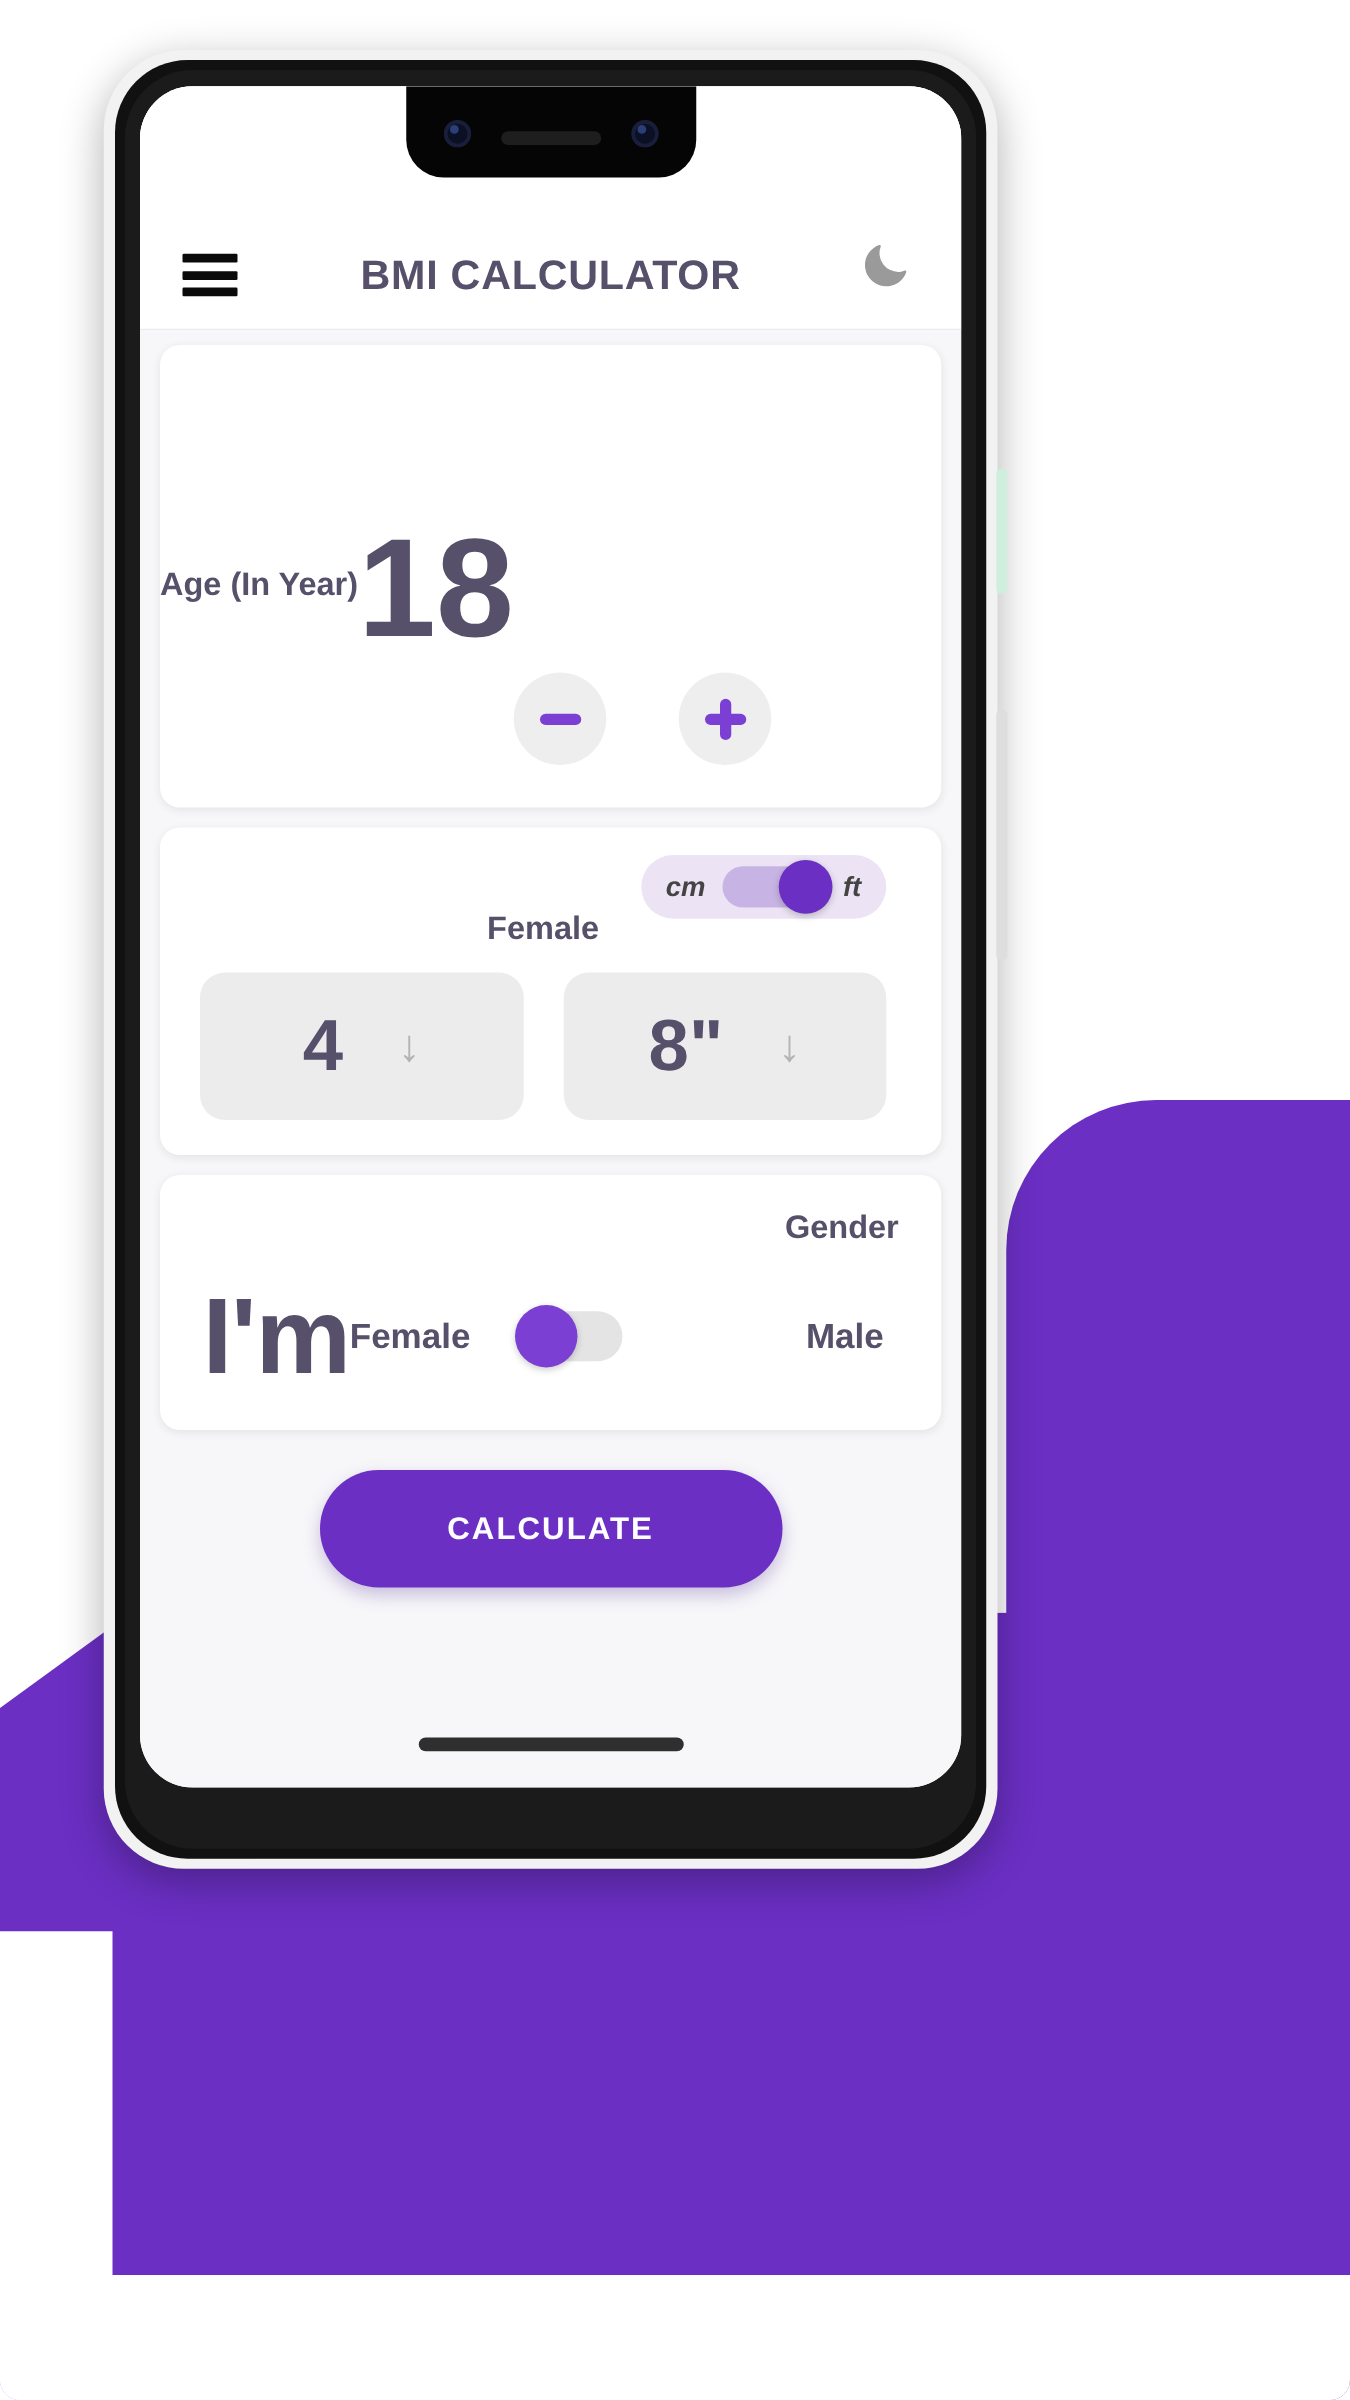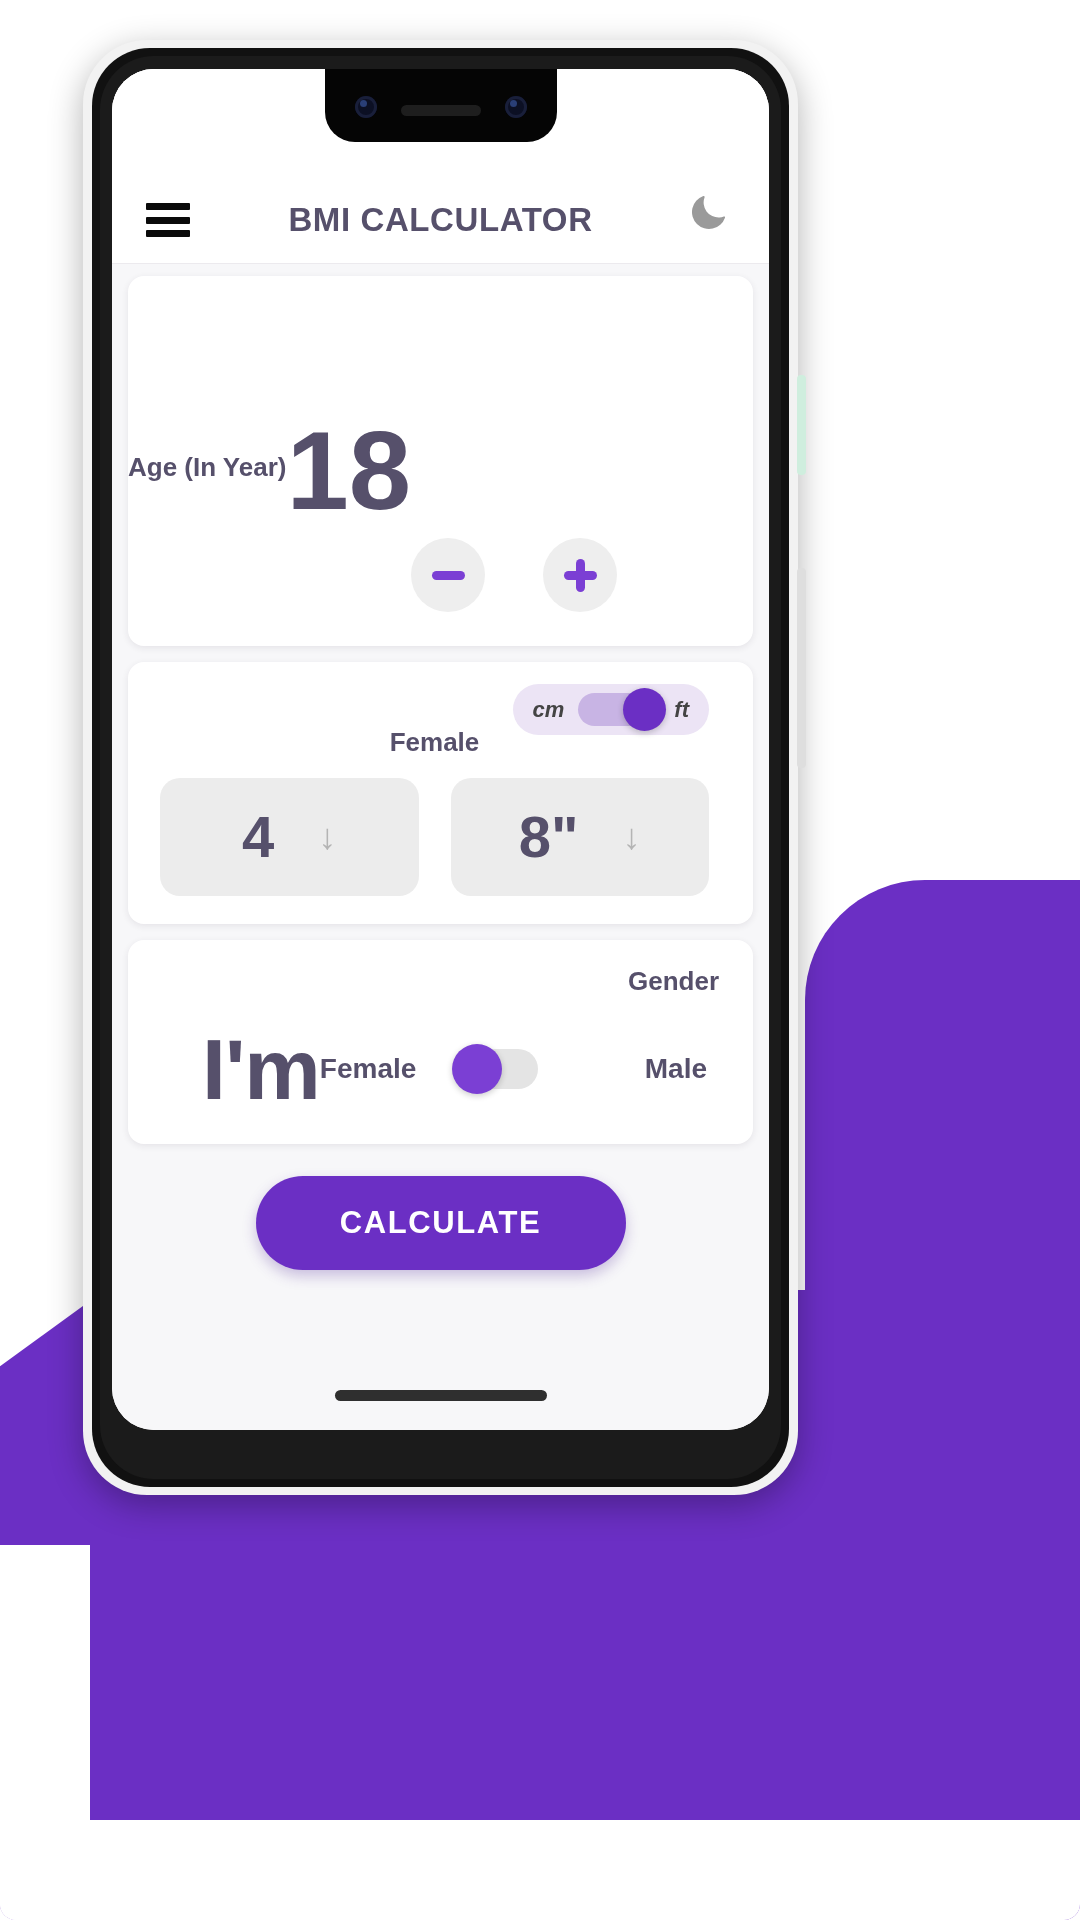--- a/index.html
+++ b/index.html
@@ -420,21 +420,20 @@
     margin-bottom: 14px;
     display: flex;
     align-items: center;
   }
   .im-text {
     font-size: 86px;
     font-weight: bold;
     color: #56506b;
     line-height: 0.9;
     letter-spacing: -1px;
-    margin-left: 40px;
   }
   .gender-opt {
     font-size: 28px;
     font-weight: bold;
     color: #56506b;
   }
   .gender-opt.left { }
   .gender-opt.right { margin-left: auto; margin-right: 12px; }
   .gender-toggle {
     margin-left: 40px;
@@ -461,21 +460,21 @@
     padding: 16px 0 26px 0;
     display: flex;
     justify-content: center;
   }
   .calc-btn {
     width: 370px;
     height: 94px;
     border-radius: 48px;
     background: #6b2fc4;
     color: #ffffff;
-    font-size: 31px;
+    font-size: 25px;
     font-weight: bold;
     letter-spacing: 1.6px;
     border: none;
     cursor: pointer;
     box-shadow: 0 6px 14px rgba(80,40,150,0.28);
   }
 </style>
 </head>
 <body>
 

